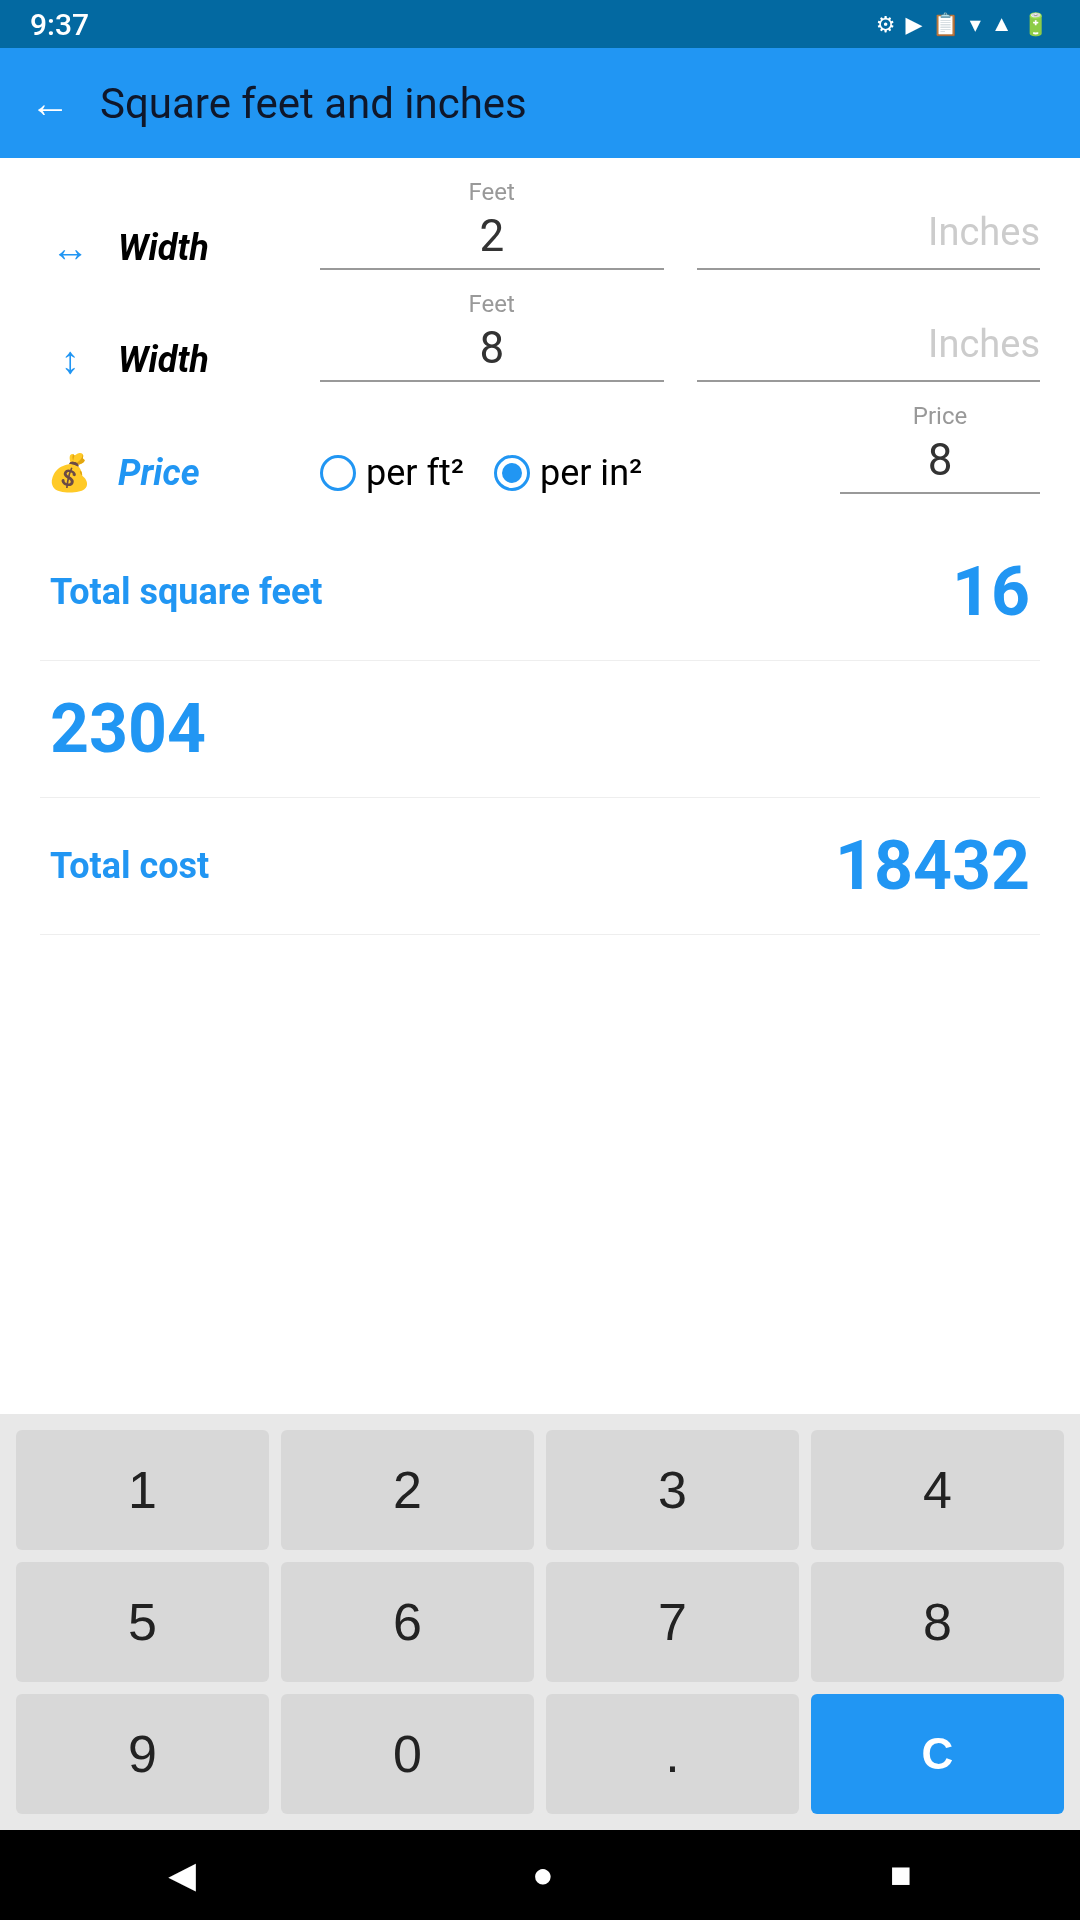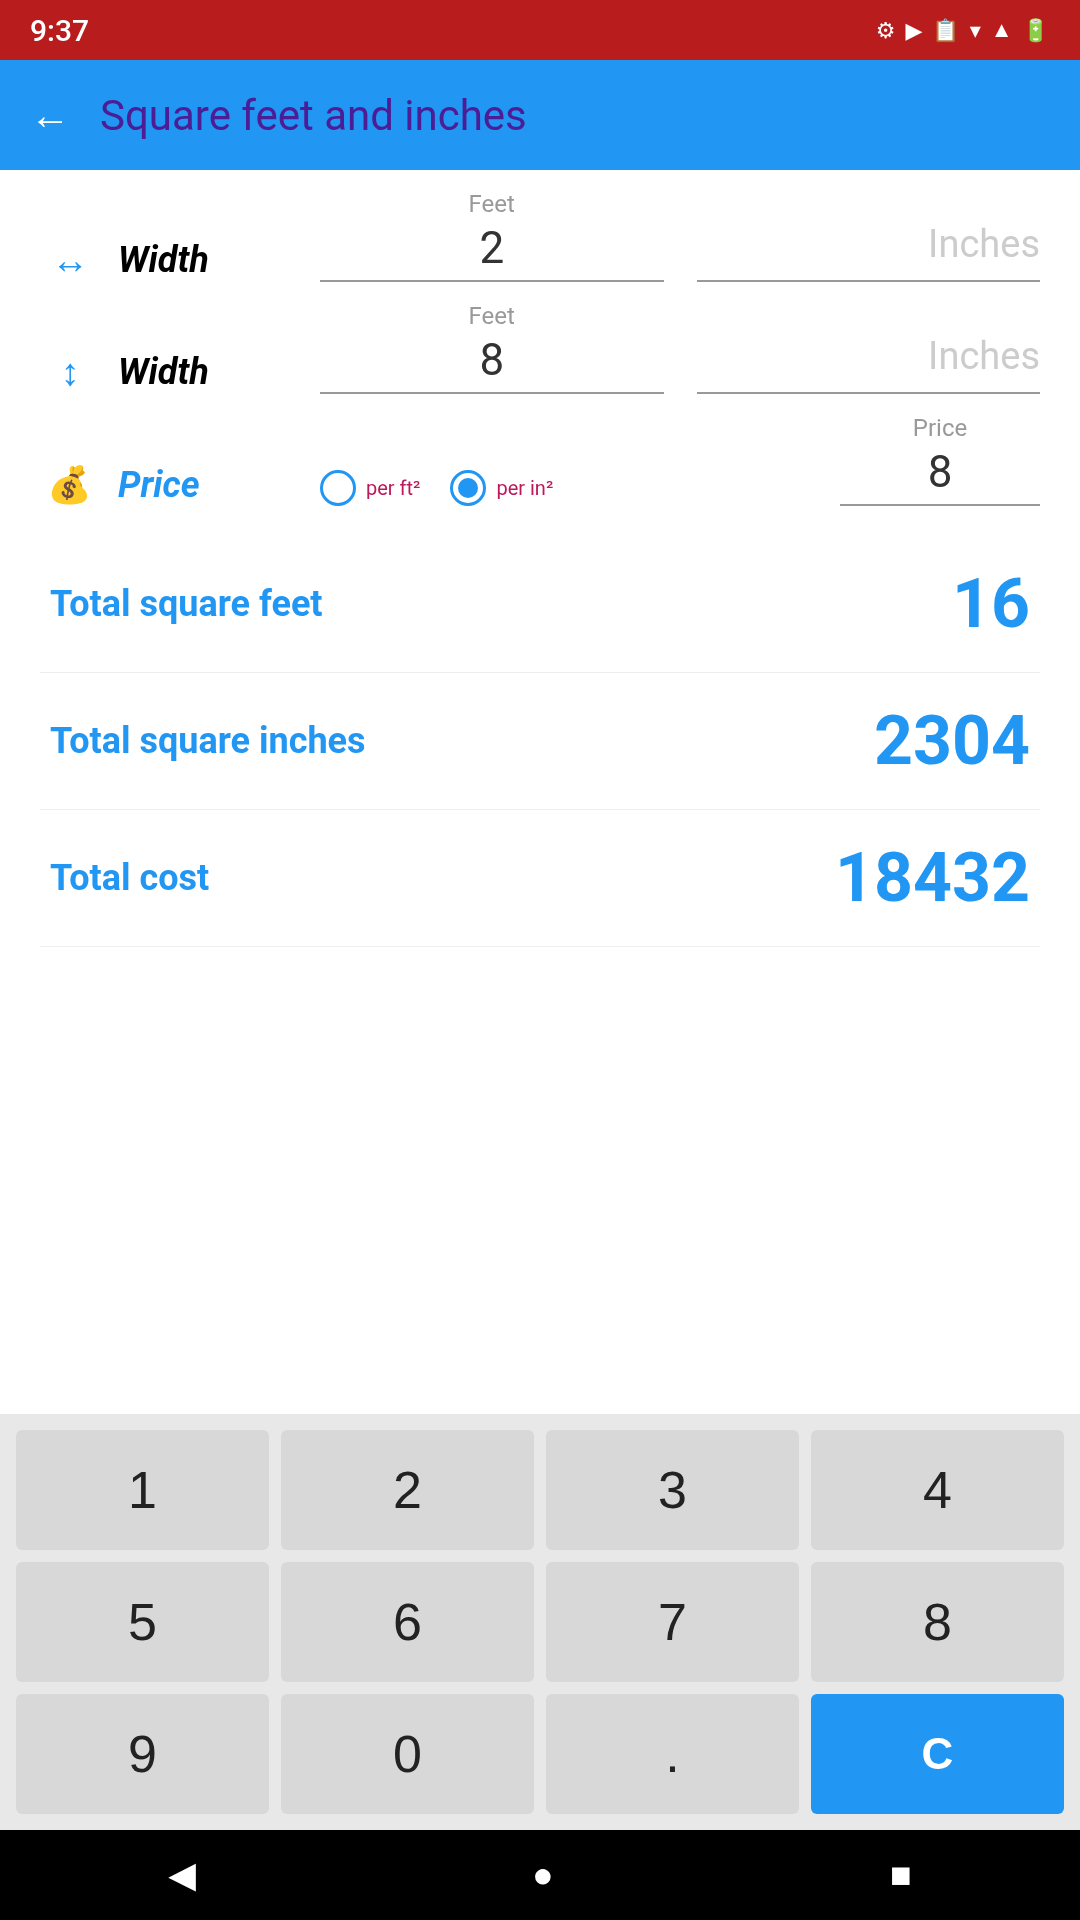--- a/index.html
+++ b/index.html
@@ -9,23 +9,23 @@
       background: #f0f0f0;
       width: 1080px;
       height: 1920px;
       overflow: hidden;
       display: flex;
       flex-direction: column;
     }
 
     
     .status-bar {
-      background: #b91c1c;
-      color: #fff;
-      height: 60px;
+      background: #0369a1;
+      color: #fff;
+      height: 48px;
       display: flex;
       align-items: center;
       justify-content: space-between;
       padding: 0 30px;
       flex-shrink: 0;
     }
     .status-time {
       font-size: 30px;
       font-weight: 500;
     }
@@ -48,21 +48,21 @@
       padding: 0 30px;
       flex-shrink: 0;
       gap: 30px;
     }
     .app-bar-back {
       color: #fff;
       font-size: 40px;
       cursor: pointer;
     }
     .app-bar-title {
-      color: #4c1d95;
+      color: #0f172a;
       font-size: 42px;
       font-weight: 400;
     }
 
     
     .main-content {
       background: #fff;
       flex: 1;
       display: flex;
       flex-direction: column;
@@ -173,22 +173,22 @@
       flex-shrink: 0;
     }
     .radio-circle.selected::after {
       content: '';
       width: 20px;
       height: 20px;
       border-radius: 50%;
       background: #2196F3;
     }
     .radio-text {
-      font-size: 20px;
-      color: #be185d;
+      font-size: 36px;
+      color: #000000;
     }
     .price-field-container {
       display: flex;
       flex-direction: column;
       width: 200px;
     }
     .price-field-label {
       color: #999;
       font-size: 24px;
       margin-bottom: 4px;
@@ -347,21 +347,20 @@
       <span class="price-field-label">Price</span>
       <div class="price-field-value">8</div>
     </div>
   </div>
 
   <div class="result-row">
     <span class="result-label">Total square feet</span>
     <span class="result-value">16</span>
   </div>
   <div class="result-row">
-    <span class="result-label">Total square inches</span>
     <span class="result-value">2304</span>
   </div>
   <div class="result-row">
     <span class="result-label">Total cost</span>
     <span class="result-value">18432</span>
   </div>
 
 </div>
 
 <div class="keyboard">

